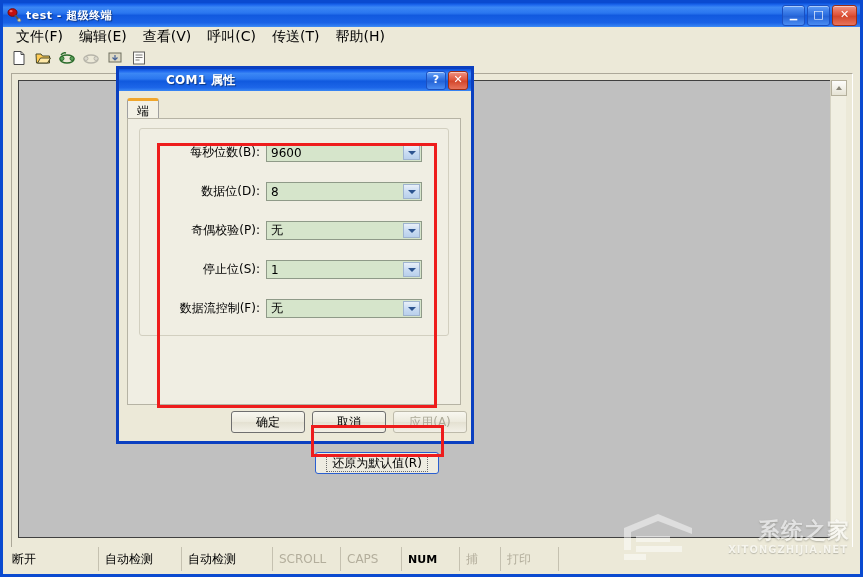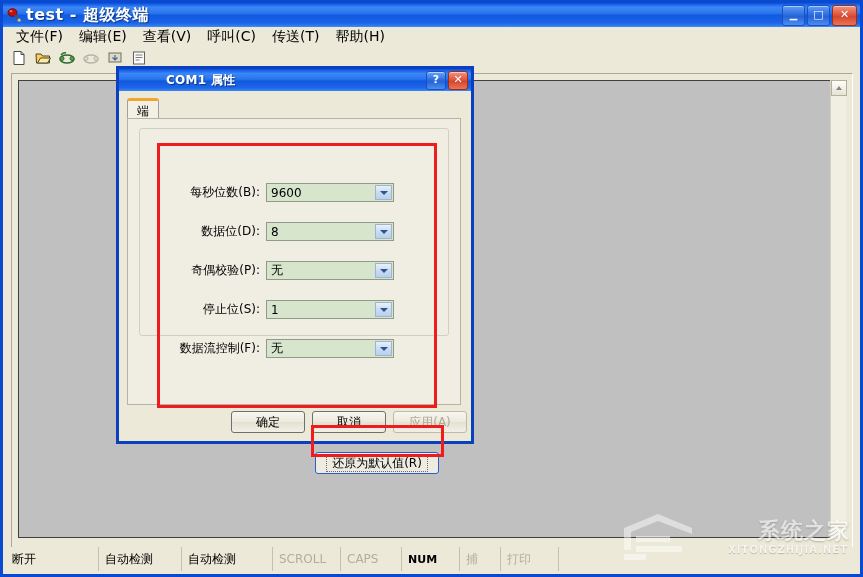--- a/index.html
+++ b/index.html
@@ -21,21 +21,21 @@
   }
   .titlebar{
     position:absolute;left:0;top:0;right:0;height:24px;
     background:linear-gradient(to bottom,#0a50d8 0%,#1e68ee 8%,#3b87f5 18%,#2a76ef 42%,#1159df 52%,#1a62e6 82%,#2f7bf0 94%,#3f8df7 100%);
     display:flex;align-items:center;
   }
   .title-icon{
     width:16px;height:16px;margin-left:3px;margin-right:4px;position:relative;flex:0 0 auto;
   }
   .title-text{
-    color:#fff;font-size:16px;font-weight:bold;letter-spacing:.5px;
+    color:#fff;font-size:11px;font-weight:bold;letter-spacing:.5px;
     text-shadow:1px 1px 1px rgba(0,0,0,.45);
     white-space:nowrap;
   }
   .titlebuttons{position:absolute;right:3px;top:2px;display:flex;gap:2px;}
   .tbtn{
     width:21px;height:19px;border:1px solid #1b4fc0;border-radius:3px;
     background:linear-gradient(to bottom,#5f9df8,#2e6fe0 45%,#2563d6 55%,#4a8df3);
     position:relative;box-shadow:inset 0 1px 0 rgba(255,255,255,.5);
   }
   .tbtn.close{
@@ -156,26 +156,26 @@
     background:#f0eee3;
     border:1px solid #b6b3a4;
     box-sizing:border-box;
   }
   .groupbox{
     position:absolute;left:11px;top:9px;width:310px;height:208px;
     border:1px solid #d2cfc0;border-radius:3px;
     box-sizing:border-box;
   }
 
-  .frow{position:absolute;left:0;display:flex;align-items:center;height:19px;margin-top:40px;}
+  .frow{position:absolute;left:0;display:flex;align-items:center;height:19px;}
   .flabel{
     width:110px;text-align:right;padding-right:6px;font-size:12px;color:#000;white-space:nowrap;
   }
   .combo{
-    position:relative;width:128px;height:19px;
+    position:relative;width:156px;height:19px;
     background:#d6e5cb;
     border:1px solid #8f9a88;
     box-sizing:border-box;display:flex;align-items:center;
   }
   .combo .val{padding-left:4px;font-size:12px;color:#000;}
   .combo .arrowbtn{
     position:absolute;right:1px;top:1px;width:17px;height:15px;
     background:linear-gradient(to bottom,#e9f0f9,#cadcf2 50%,#b9d0ec);
     border:1px solid #9fb4cf;box-sizing:border-box;
     display:flex;align-items:center;justify-content:center;

